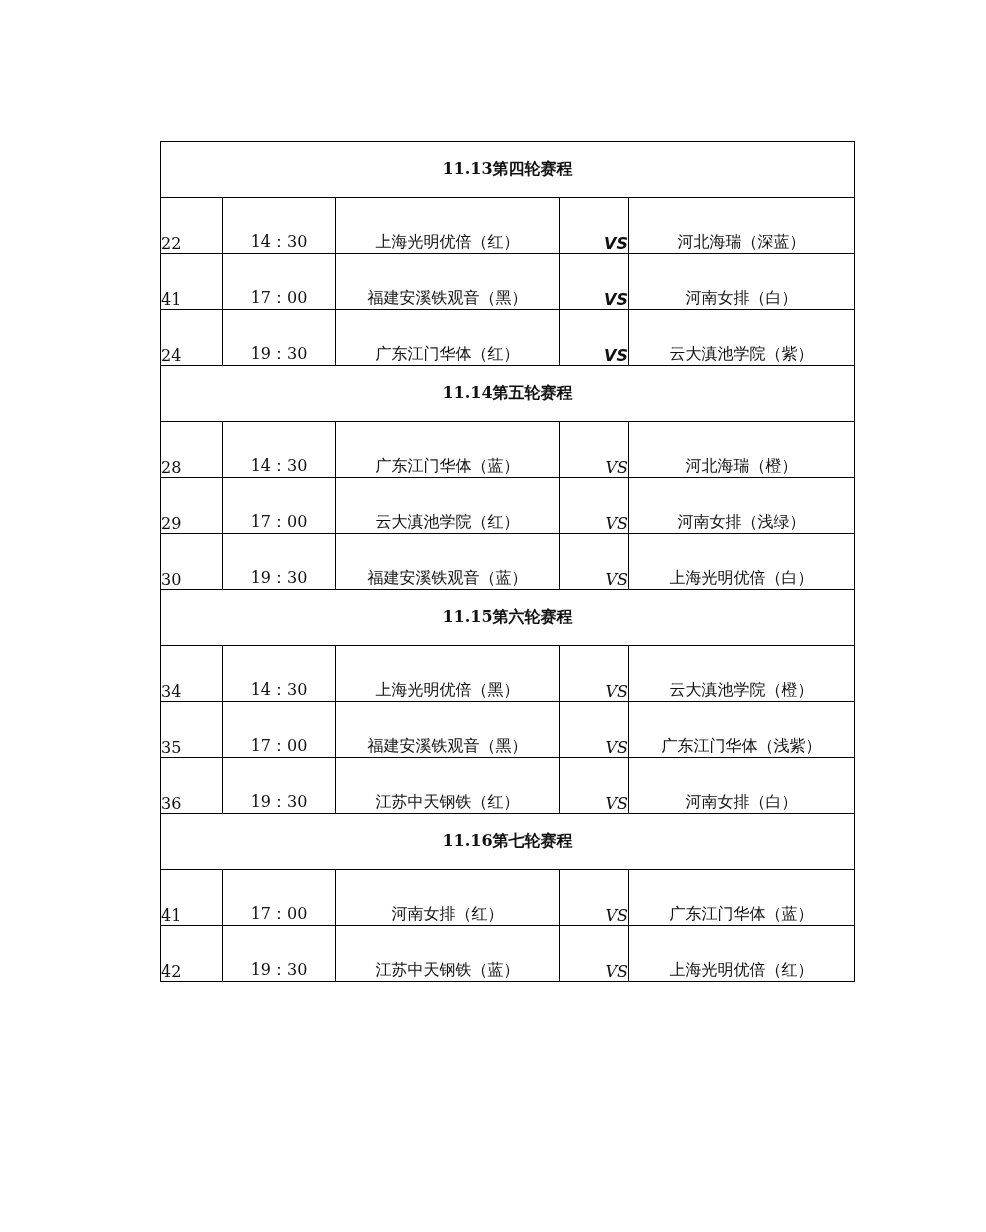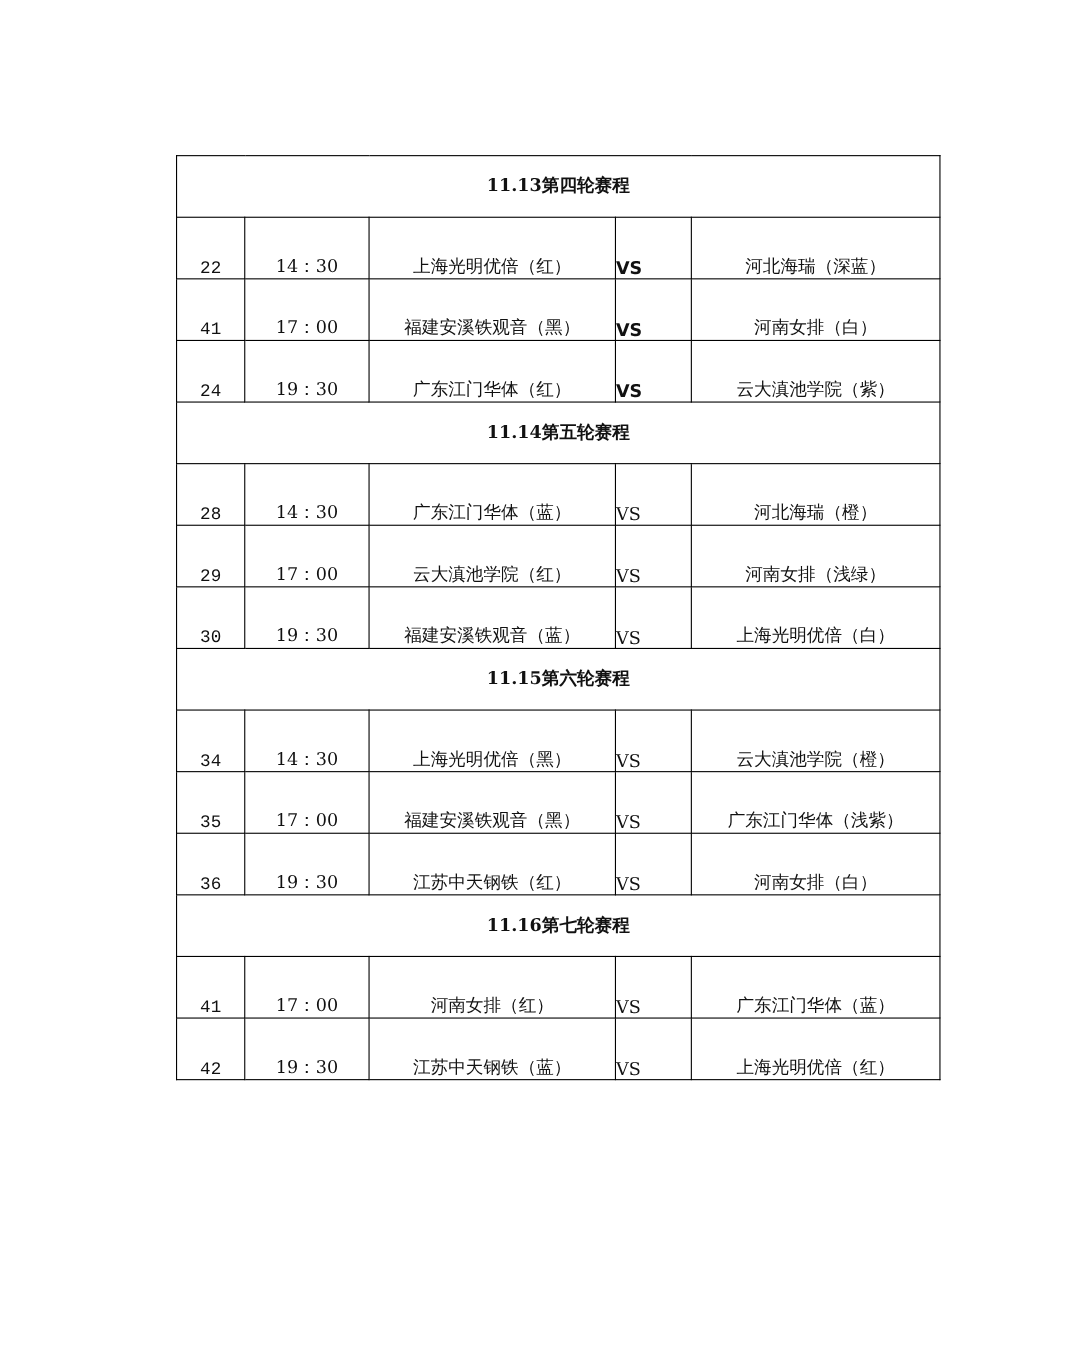--- a/index.html
+++ b/index.html
@@ -3,24 +3,24 @@
 <meta charset="utf-8">
 <style>
   html, body { margin: 0; padding: 0; background: #ffffff; }
   body { width: 986px; height: 1232px; position: relative; font-family: "DejaVu Serif", "Liberation Serif", serif; color: #111; }
   table.schedule {
     position: absolute; left: 160px; top: 141px;
     width: 694px; border-collapse: collapse; table-layout: fixed;
   }
   table.schedule td { border: 1px solid #000; padding: 0; font-size: 16px; height: 55px; }
   td.section-title { text-align: center; vertical-align: middle; font-weight: bold; font-size: 16px; height: 55px; }
-  td.num { text-align: center; vertical-align: bottom; padding-bottom: 6px; font-family: Liberation Mono, monospace; }
+  td.num { vertical-align: bottom; padding-bottom: 6px; }
   td.time { text-align: center; vertical-align: bottom; padding-bottom: 4px; padding-left: 20px; }
   td.team { text-align: center; vertical-align: bottom; padding-bottom: 10px; }
-  td.vs { text-align: left; vertical-align: bottom; padding-bottom: 8px; }
+  td.vs { text-align: right; vertical-align: bottom; padding-bottom: 8px; font-style: italic; }
   td.vs.bold { font-weight: bold; font-family: "DejaVu Sans", "Liberation Sans", sans-serif; }
   col.c1 { width: 62px; } col.c2 { width: 113px; } col.c3 { width: 224px; } col.c4 { width: 69px; } col.c5 { width: 226px; }
 </style>
 </head>
 <body>
 
 <table class="schedule">
   <colgroup>
       <col class="c1">
       <col class="c2">

